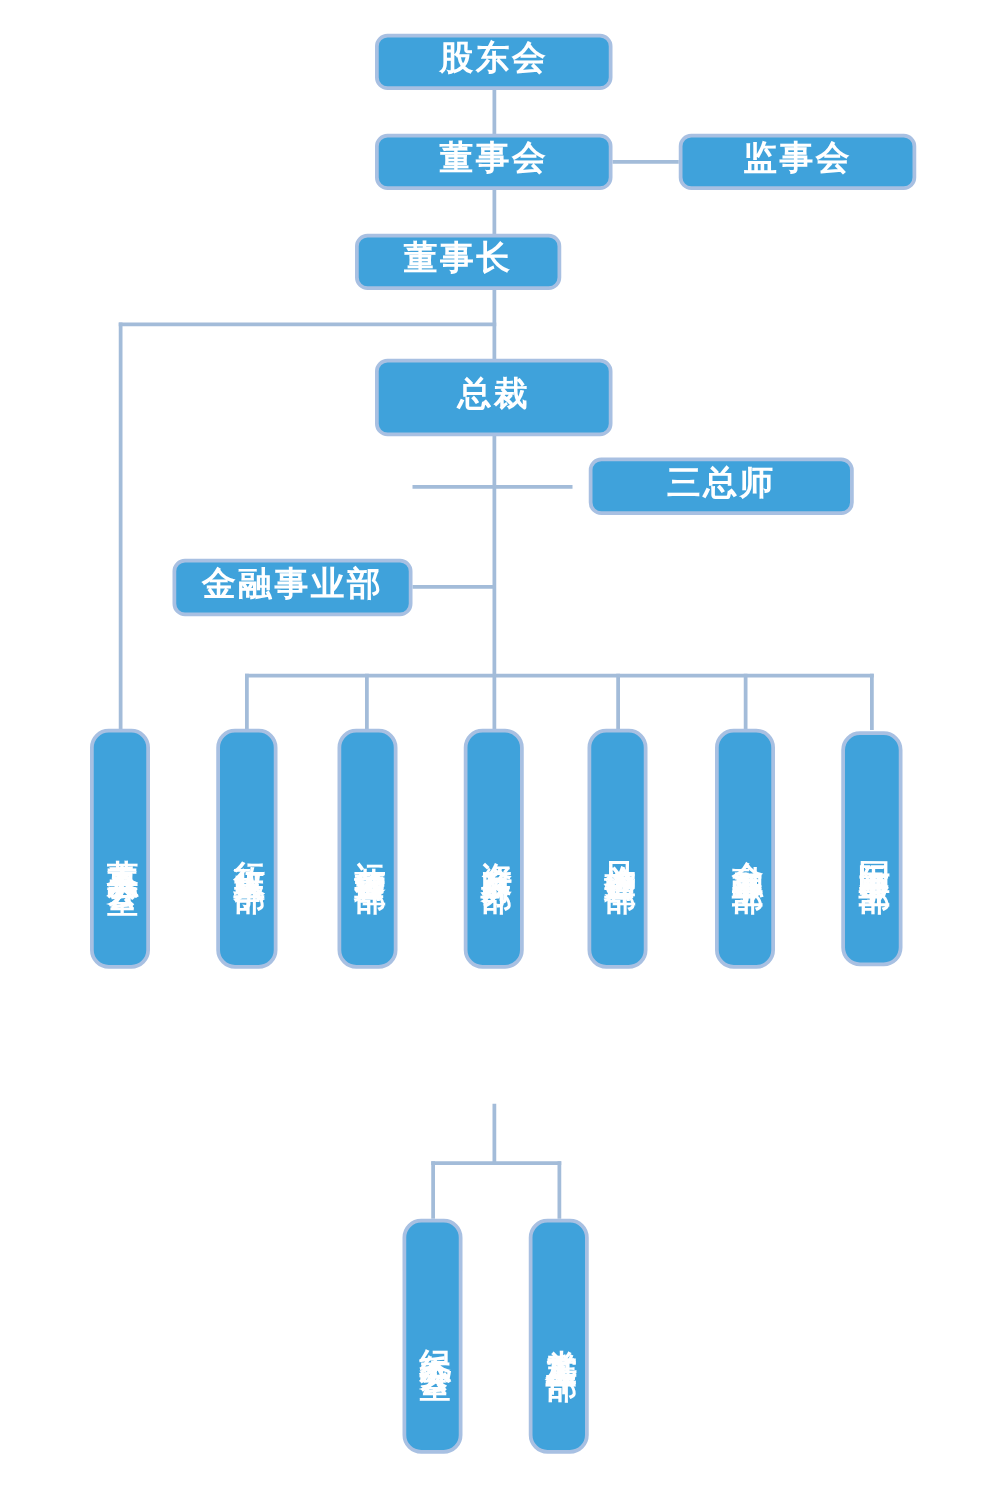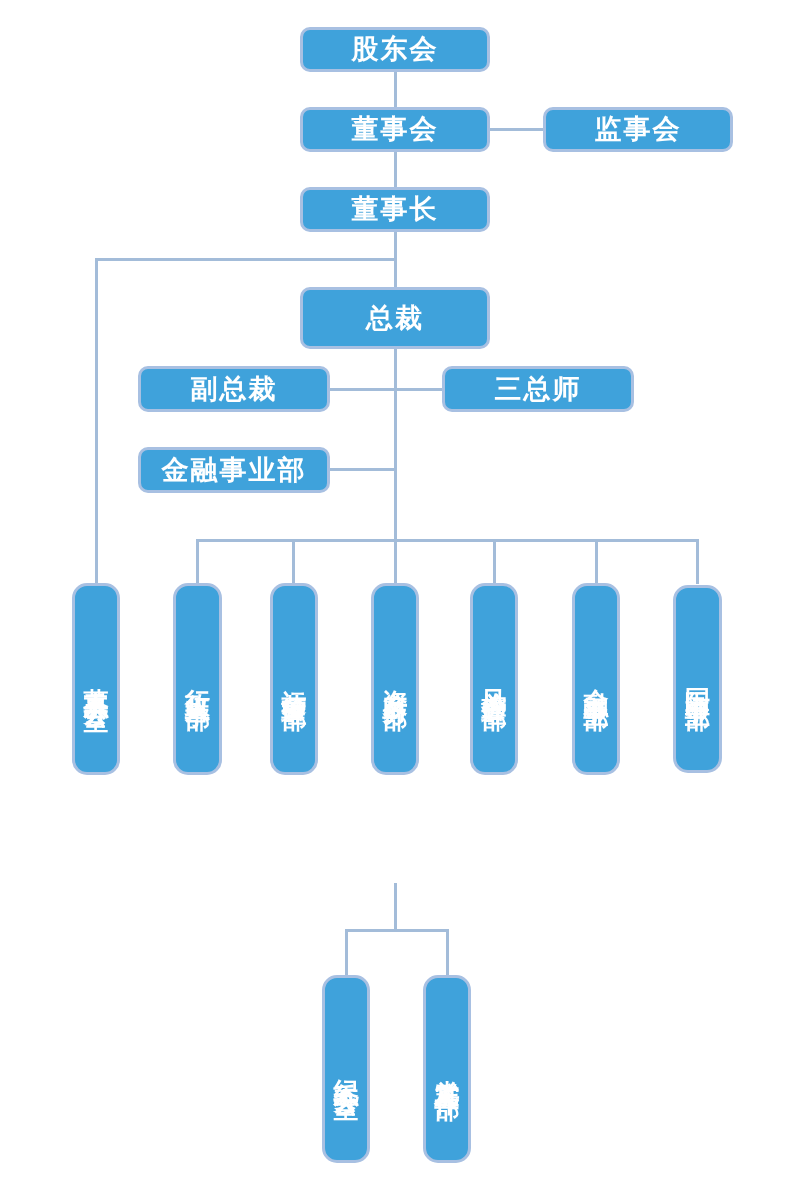--- a/index.html
+++ b/index.html
@@ -9,21 +9,21 @@
     --text: #FFFFFF;
     --background: #FFFFFF;
   }
   * { box-sizing: border-box; }
   html, body { margin: 0; padding: 0; background: var(--background); }
   .canvas {
     position: relative;
     width: 800px;
     height: 1195px;
     background: var(--background);
-    font-family: Liberation Sans, sans-serif;
+    font-family: Liberation Mono, monospace;
     overflow: hidden;
   }
   .hbox, .vbox {
     position: absolute;
     background: var(--box-fill);
     border: 3px solid var(--box-border);
     color: var(--text);
     font-weight: bold;
     display: flex;
     align-items: center;
@@ -69,24 +69,23 @@
   <div class="line" style="left:595px;top:539px;width:3px;height:45px"></div>
   <div class="line" style="left:696px;top:539px;width:3px;height:45px"></div>
   <div class="line" style="left:394px;top:883px;width:3px;height:49px"></div>
   <div class="line" style="left:345px;top:929px;width:104px;height:3px"></div>
   <div class="line" style="left:345px;top:929px;width:3px;height:46px"></div>
   <div class="line" style="left:446px;top:929px;width:3px;height:46px"></div>
 
   <div class="hbox" style="left:300px;top:27px;width:190px;height:45px">股东会</div>
   <div class="hbox" style="left:543px;top:107px;width:190px;height:45px">监事会</div>
   <div class="hbox" style="left:300px;top:107px;width:190px;height:45px">董事会</div>
-  <div class="hbox" style="left:300px;top:187px;width:190px;height:45px">董事长</div>
+  <div class="hbox" style="left:284px;top:187px;width:165px;height:45px">董事长</div>
   <div class="hbox" style="left:300px;top:287px;width:190px;height:62px">总裁</div>
-  <div class="hbox" style="left:138px;top:366px;width:192px;height:46px">副总裁</div>
-  <div class="hbox" style="left:442px;top:366px;width:192px;height:46px">三总师</div>
+  <div class="hbox" style="left:471px;top:366px;width:212px;height:46px">三总师</div>
   <div class="hbox" style="left:138px;top:447px;width:192px;height:46px">金融事业部</div>
 
   <div class="vbox" style="left:72px;top:583px;width:48px;height:192px">董事会办公室</div>
   <div class="vbox" style="left:173px;top:583px;width:49px;height:192px">行政人事部</div>
   <div class="vbox" style="left:270px;top:583px;width:48px;height:192px">运营管理部</div>
   <div class="vbox" style="left:371px;top:583px;width:48px;height:192px">资产财务部</div>
   <div class="vbox" style="left:470px;top:583px;width:48px;height:192px">风控管理部</div>
   <div class="vbox" style="left:572px;top:583px;width:48px;height:192px">金融事业部</div>
   <div class="vbox" style="left:673px;top:585px;width:49px;height:188px">国际事业部</div>
   <div class="vbox" style="left:322px;top:975px;width:48px;height:188px">纪委办公室</div>

